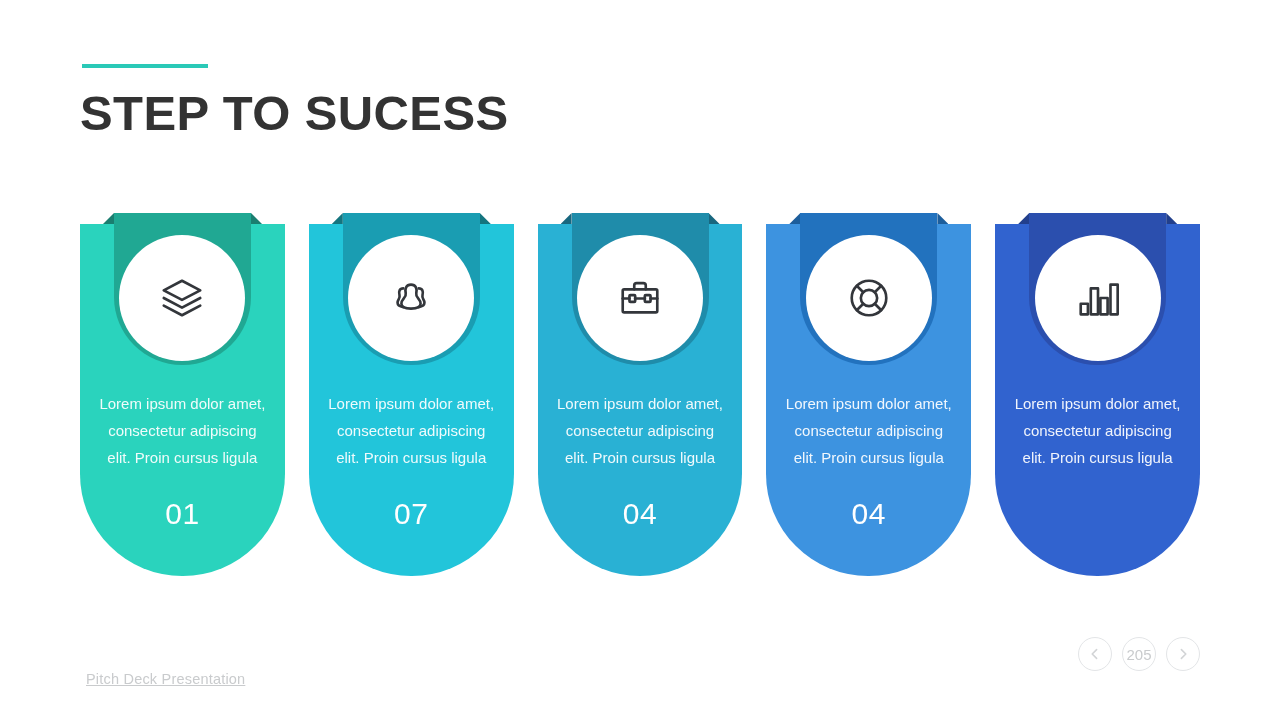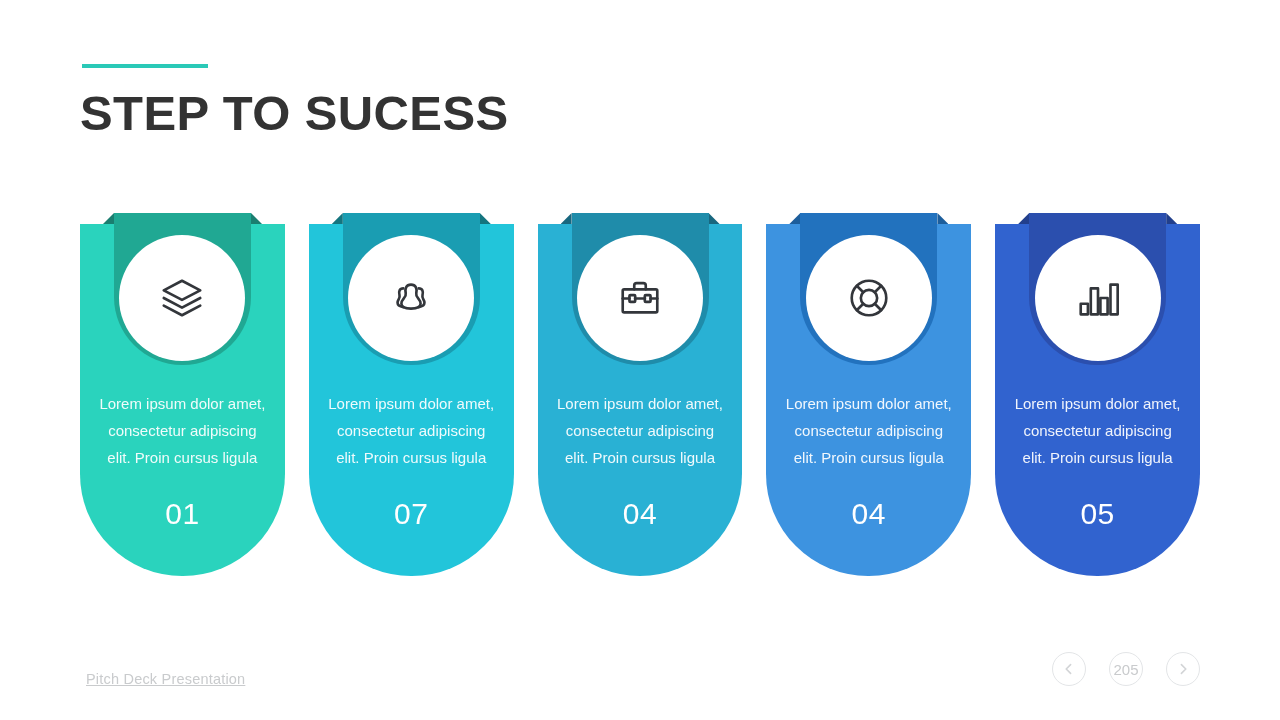--- a/index.html
+++ b/index.html
@@ -140,24 +140,24 @@
     position: absolute;
     left: 86px;
     top: 671px;
     font-size: 14.5px;
     color: #c9cbcd;
     letter-spacing: 0.2px;
   }
   #pager {
     position: absolute;
     right: 80px;
-    top: 652px;
+    top: 637px;
     display: flex;
     align-items: flex-end;
-    gap: 23px;
+    gap: 10px;
   }
   .pager-btn {
     width: 34px;
     height: 34px;
     border: 1px solid #e3e5e7;
     border-radius: 50%;
     display: flex;
     align-items: center;
     justify-content: center;
     box-sizing: border-box;
@@ -286,21 +286,20 @@
           <svg viewBox="0 0 100 100" aria-hidden="true">
             <rect class="icon-stroke" x="14" y="62" width="15" height="22"></rect>
             <rect class="icon-stroke" x="35" y="30" width="15" height="54"></rect>
             <rect class="icon-stroke" x="55" y="50" width="15" height="34"></rect>
             <rect class="icon-stroke" x="76" y="22" width="15" height="62"></rect>
           </svg>
         </span>
       </div>
       <div class="card-body">
         <p class="card-desc">Lorem ipsum dolor amet, consectetur adipiscing elit. Proin cursus ligula</p>
-        <p class="card-num">05</p>
       </div>
     </div>
 
   </div>
 
   <div id="footer-label" style="color: rgb(201, 203, 205); text-decoration: underline;">Pitch Deck Presentation</div>
 
   <div id="pager">
     <div class="pager-btn">
       <span>

